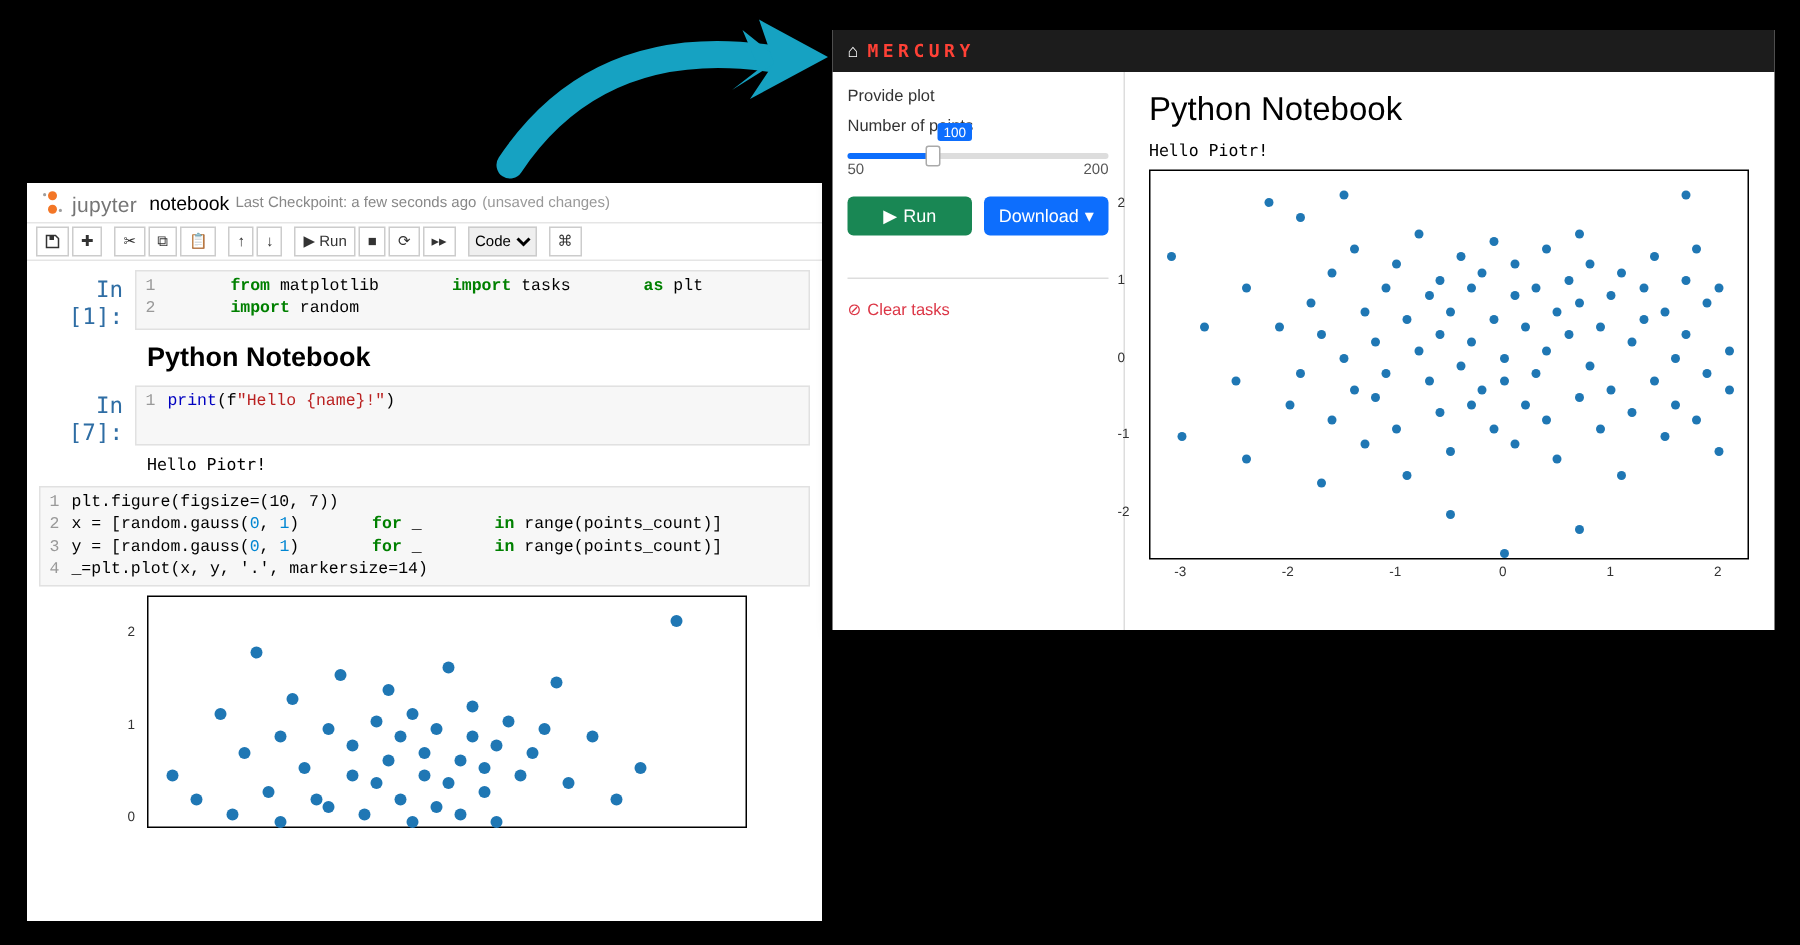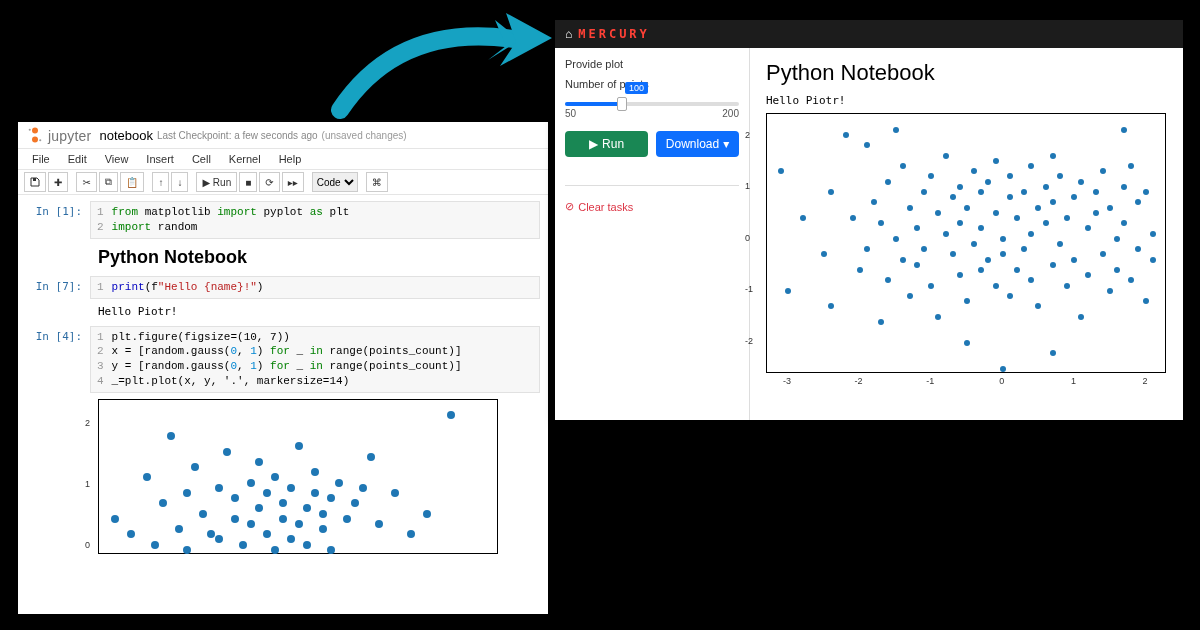--- a/index.html
+++ b/index.html
@@ -51,28 +51,28 @@
     font-size:10px;
   }
   .jp-btn {
     padding:2px 5px; border:1px solid #ccc; background:#fff;
     font-size:10px; color:#333; display:flex; align-items:center; gap:2px;
     height:20px;
   }
   .jp-sel { height:20px; font-size:10px; border:1px solid #ccc; }
   .jp-body { padding: 4px 0 0 0; }
   .cell { display:flex; margin:2px 8px 6px 8px; }
-  .prompt { width:64px; text-align:right; padding:4px 8px 0 0; font-family:monospace; font-size:11px; color:#2e6da4; }
+  .prompt { width:64px; text-align:right; padding:4px 8px 0 0; font-family:monospace; font-size:15px; color:#2e6da4; }
   .code {
     flex:1; background:#f7f7f7; border:1px solid #e1e1e1;
     padding:3px 6px; font-family: "Courier New", monospace; font-size:11px;
     line-height:1.35; white-space:pre;
   }
   .ln { color:#999; margin-right:8px; }
-  .kw { color:#008000; font-weight:normal; }
+  .kw { color:#008000; font-weight:bold;margin-left:42px; }
   .str { color:#ba2121; }
   .num { color:#0086d2; }
   .fn { color:#0000c0; }
   .mdcell { margin:8px 8px 8px 80px; }
   .mdcell h2 { font-size:18px; font-weight:bold; }
   .outtext { margin:4px 8px 8px 80px; font-family:monospace; font-size:11px; }
   .plot-wrap { margin:6px 8px 0 80px; border:1px solid #000; width:400px; height:155px; position:relative; background:#fff; }
   
   .mercury {
     position: absolute;
@@ -143,29 +143,20 @@
           <circle cx="12" cy="6" r="4" fill="#f37626"></circle>
           <circle cx="12" cy="18" r="4" fill="#f37626"></circle>
           <circle cx="5" cy="5" r="1.4" fill="#9e9e9e"></circle>
           <circle cx="19" cy="19" r="1.4" fill="#9e9e9e"></circle>
         </svg>
       <span class="jp-logo-text">jupyter</span>
     </span>
     <span class="jp-title">notebook</span>
     <span class="jp-checkpoint">Last Checkpoint: a few seconds ago</span>
     <span class="jp-unsaved" style="margin-left:4px">(unsaved changes)</span>
-  </div>
-  <div class="jp-menubar">
-    <span>File</span>
-    <span>Edit</span>
-    <span>View</span>
-    <span>Insert</span>
-    <span>Cell</span>
-    <span>Kernel</span>
-    <span>Help</span>
   </div>
   <div class="jp-toolbar">
     <button class="jp-btn">
         <svg width="10" height="10" viewBox="0 0 10 10">
           <path d="M1 1h6l2 2v6H1z" fill="none" stroke="#333"></path>
           <rect x="3" y="1" width="3" height="3" fill="#333"></rect>
         </svg>
       </button>
     <button class="jp-btn">✚</button>
     <span style="width:4px"></span>
@@ -183,37 +174,36 @@
     <span style="width:4px"></span>
     <select class="jp-sel"><option>Code</option></select>
     <span style="width:4px"></span>
     <button class="jp-btn">⌘</button>
   </div>
 
   <div class="jp-body">
 
     <div class="cell">
       <div class="prompt">In [1]:</div>
-      <div class="code"><span class="ln">1</span><span class="kw">from </span><span>matplotlib </span><span class="kw">import </span><span>pyplot </span><span class="kw">as </span><span>plt</span>
+      <div class="code"><span class="ln">1</span><span class="kw">from </span><span>matplotlib </span><span class="kw">import </span><span>tasks </span><span class="kw">as </span><span>plt</span>
 <span class="ln">2</span><span class="kw">import </span><span>random</span></div>
     </div>
 
 
     <div class="mdcell">
       <h2>Python Notebook</h2>
     </div>
 
     <div class="cell">
       <div class="prompt">In [7]:</div>
       <div class="code"><span class="ln">1</span><span class="fn">print</span><span>(f</span><span class="str">"Hello {name}!"</span><span>)</span></div>
     </div>
     <div class="outtext">Hello Piotr!</div>
 
     <div class="cell">
-      <div class="prompt">In [4]:</div>
       <div class="code"><span class="ln">1</span><span>plt.figure(figsize=(10, 7))</span>
 <span class="ln">2</span><span>x = [random.gauss(</span><span class="num">0</span><span>, </span><span class="num">1</span><span>) </span><span class="kw">for </span><span>_ </span><span class="kw">in </span><span>range(points_count)]</span>
 <span class="ln">3</span><span>y = [random.gauss(</span><span class="num">0</span><span>, </span><span class="num">1</span><span>) </span><span class="kw">for </span><span>_ </span><span class="kw">in </span><span>range(points_count)]</span>
 <span class="ln">4</span><span>_=plt.plot(x, y, '.', markersize=14)</span></div>
     </div>
 
     <div class="plot-wrap" id="jp-plot">
       <span class="jp-ytick" style="top:15%">2</span>
       <span class="jp-ytick" style="top:55%">1</span>
       <span class="jp-ytick" style="top:95%">0</span>

